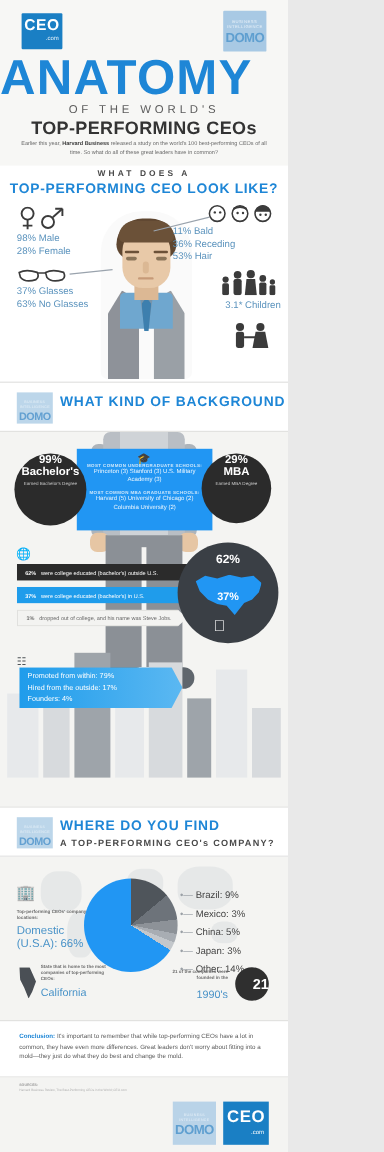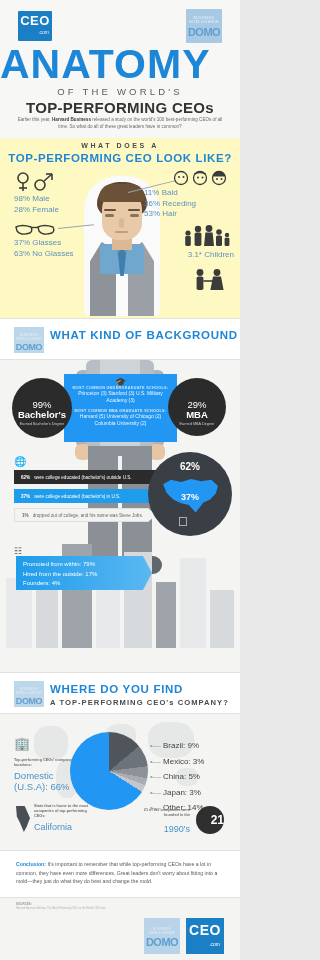--- a/index.html
+++ b/index.html
@@ -5,21 +5,21 @@
   * { box-sizing: border-box; margin: 0; padding: 0; }
   html, body {
     width: 240px; height: 960px;
     background: #e9e9e9;
     font-family: "Liberation Sans", sans-serif;
     overflow: hidden;
   }
   .page {
     position: relative;
     width: 240px; height: 960px;
-    background: #fef9c3;
+    background: #ffffff;
     overflow: hidden;
   }
   .dk   { color: #3a3a3a; }
   .sec-band {
     position: absolute; left: 0; width: 240px;
     background: #ffffff;
     border-top: 1px solid #e2e2e0;
     border-bottom: 1px solid #e2e2e0;
   }
 
@@ -118,21 +118,21 @@
   .edu-panel {
     position: absolute; left: 64px; top: 14px; width: 113px; height: 68px;
     background: #2196f3; color: #ffffff; padding: 12px 5px 0;
   }
   .cap { position: absolute; left: 50%; top: 3px; transform: translateX(-50%); font-size: 9px; color:#fff;}
   .edu-lbl { font-size: 3.7px; font-weight: bold; letter-spacing: .35px; text-align: center; color:#cfe8fb; }
   .edu-val { font-size: 5px; text-align: center; line-height: 7px; color:#ecf6fe; }
   .edu-gap { height: 5px; }
 
   .circ { position:absolute; border-radius:50%; background:#2b2b2b; color:#fff; text-align:center; }
-  .circ .big { font-size: 9.5px; font-weight: normal; line-height: 11px; margin-top: 21px; }
+  .circ .big { font-size: 9.5px; font-weight: bold; line-height: 11px; margin-top: 0; }
   .circ .big2 { font-size: 9.5px; font-weight: bold; line-height: 10px;}
   .circ .sm  { font-size: 3.8px; line-height: 5px; color:#c9c9c9; margin-top:2px;}
   .c-left  { left: 12px; top: 18px; width: 60px; height: 60px; }
   .c-right { left: 168px; top: 18px; width: 58px; height: 58px; }
 
   
   .barwrap { position: absolute; left: 14px; top: 110px; width: 160px; }
   .bar { position: relative; height: 14px; margin-bottom: 5px; display:flex; align-items:center; }
   .bar .pct { font-size: 4.6px; font-weight: bold; padding-left: 7px; }
   .bar .txt { font-size: 4.6px; padding-left: 4px; }

